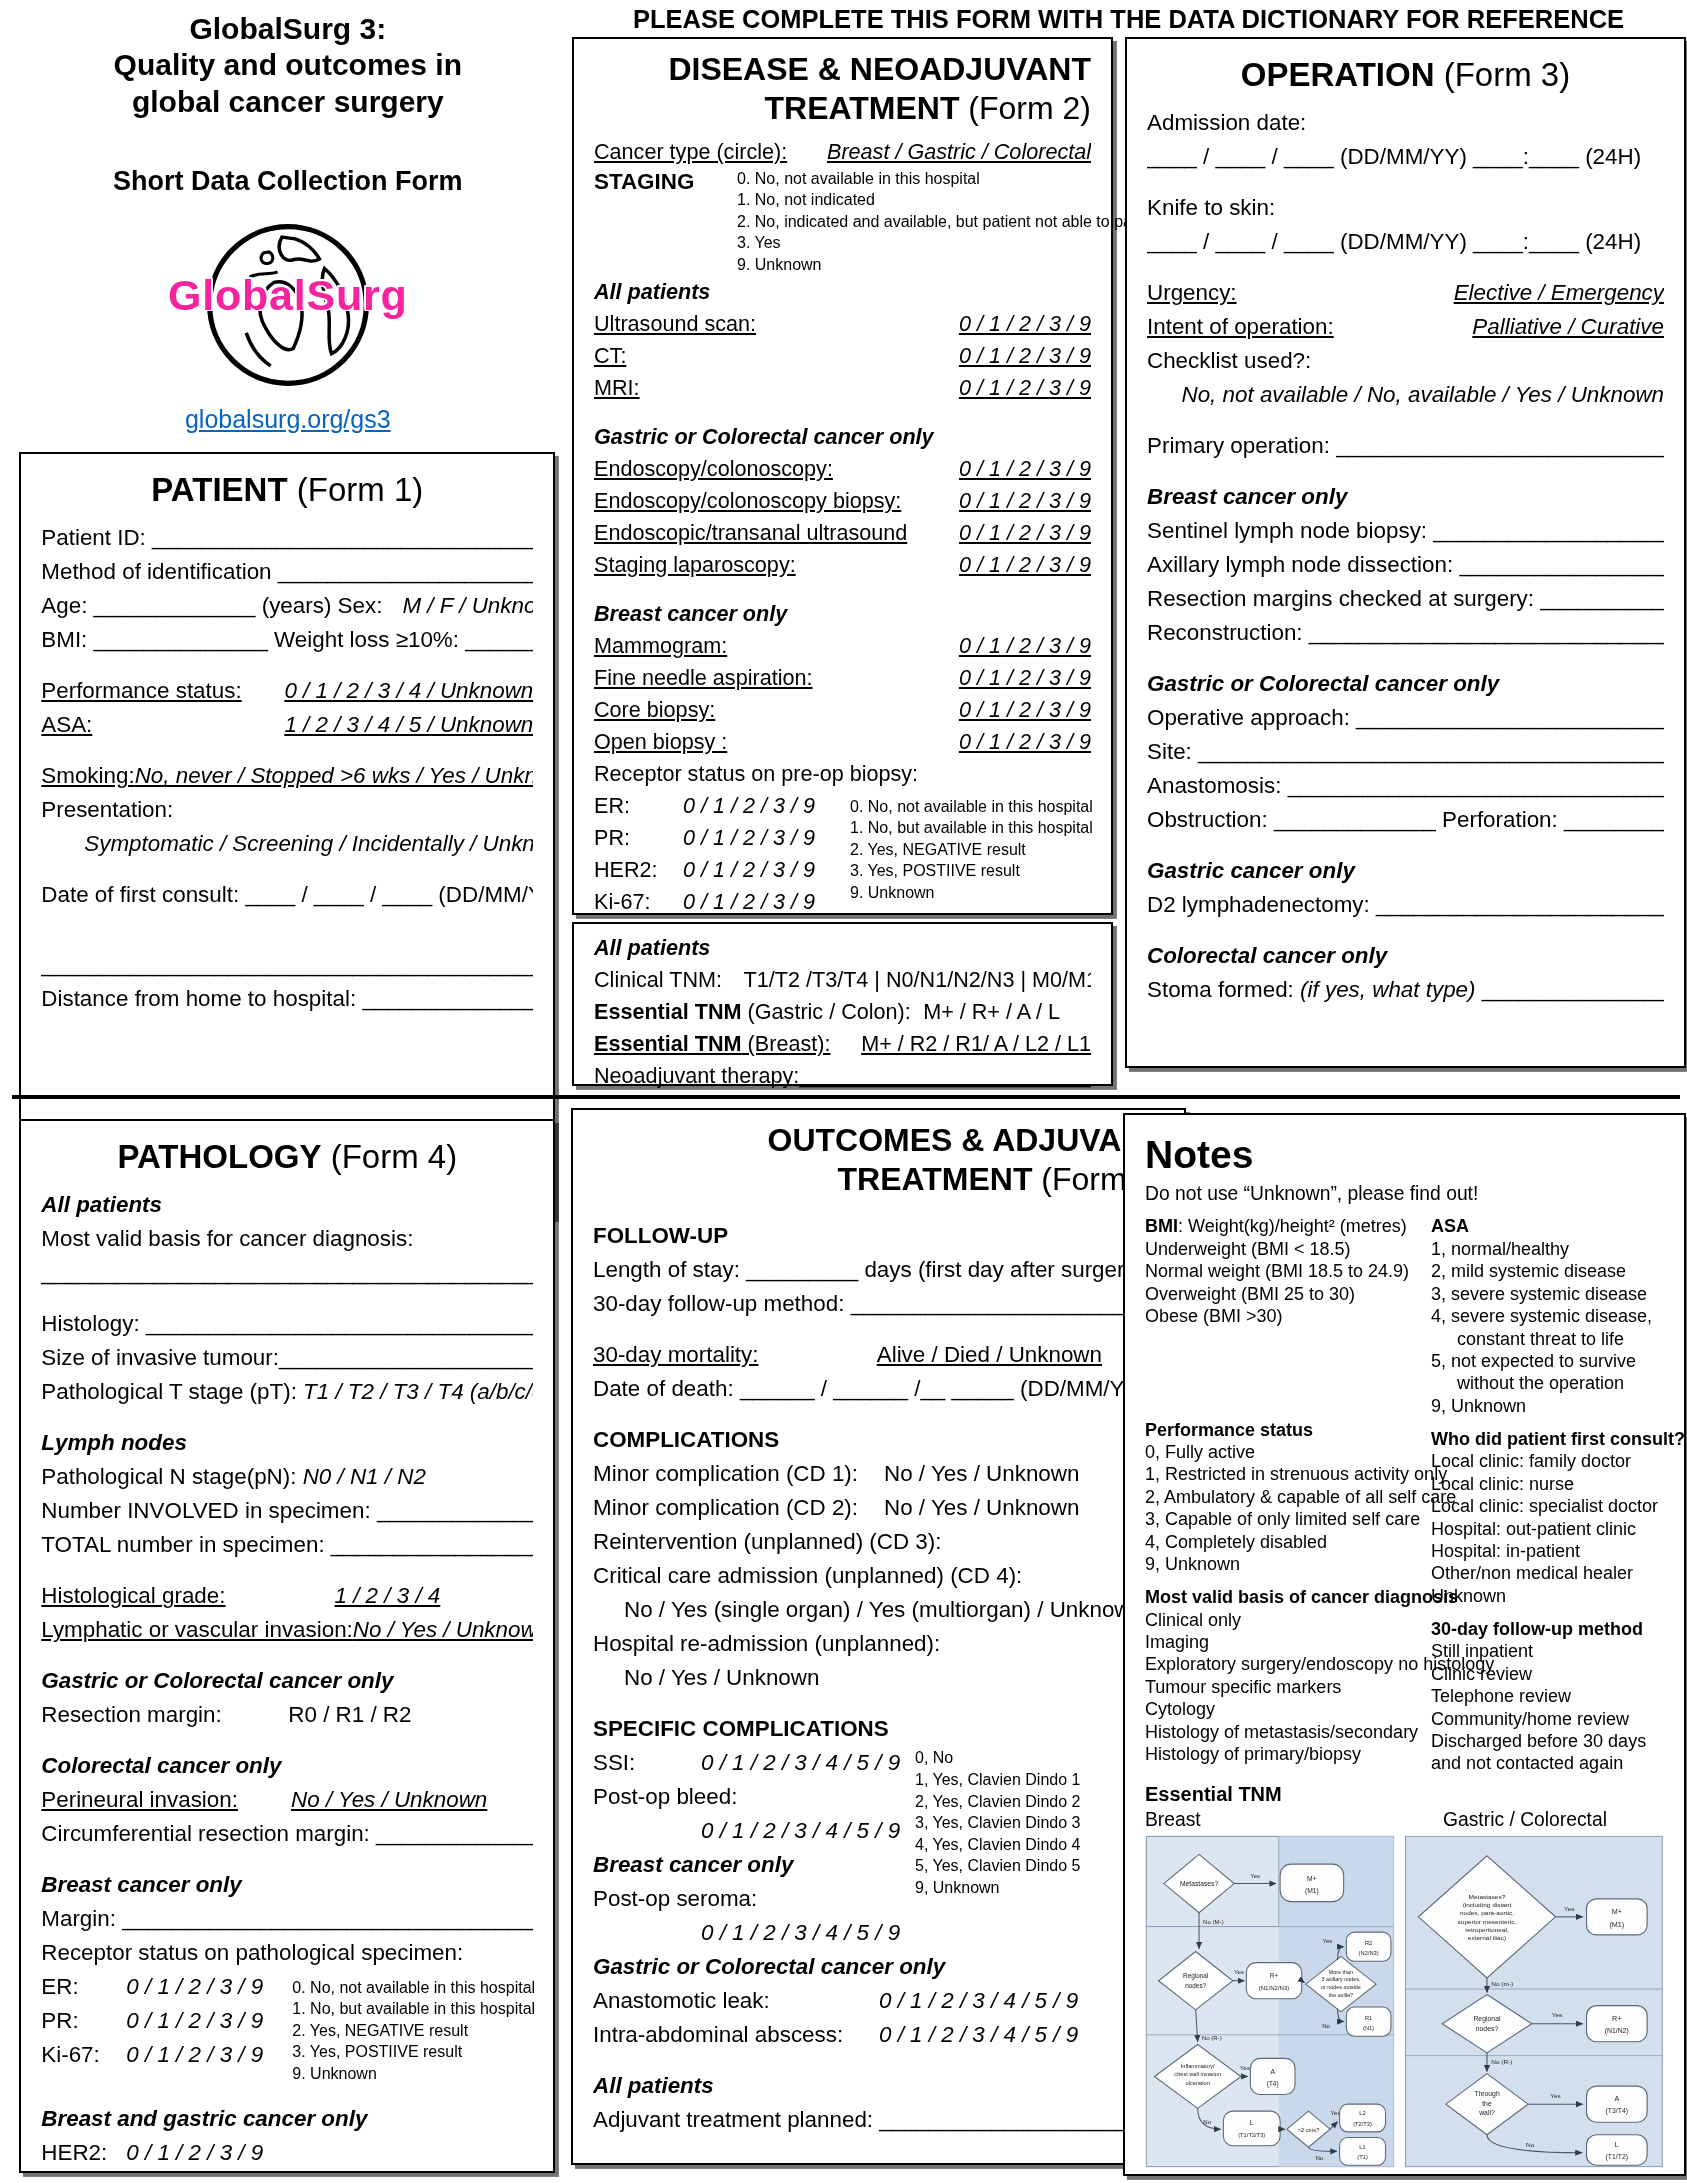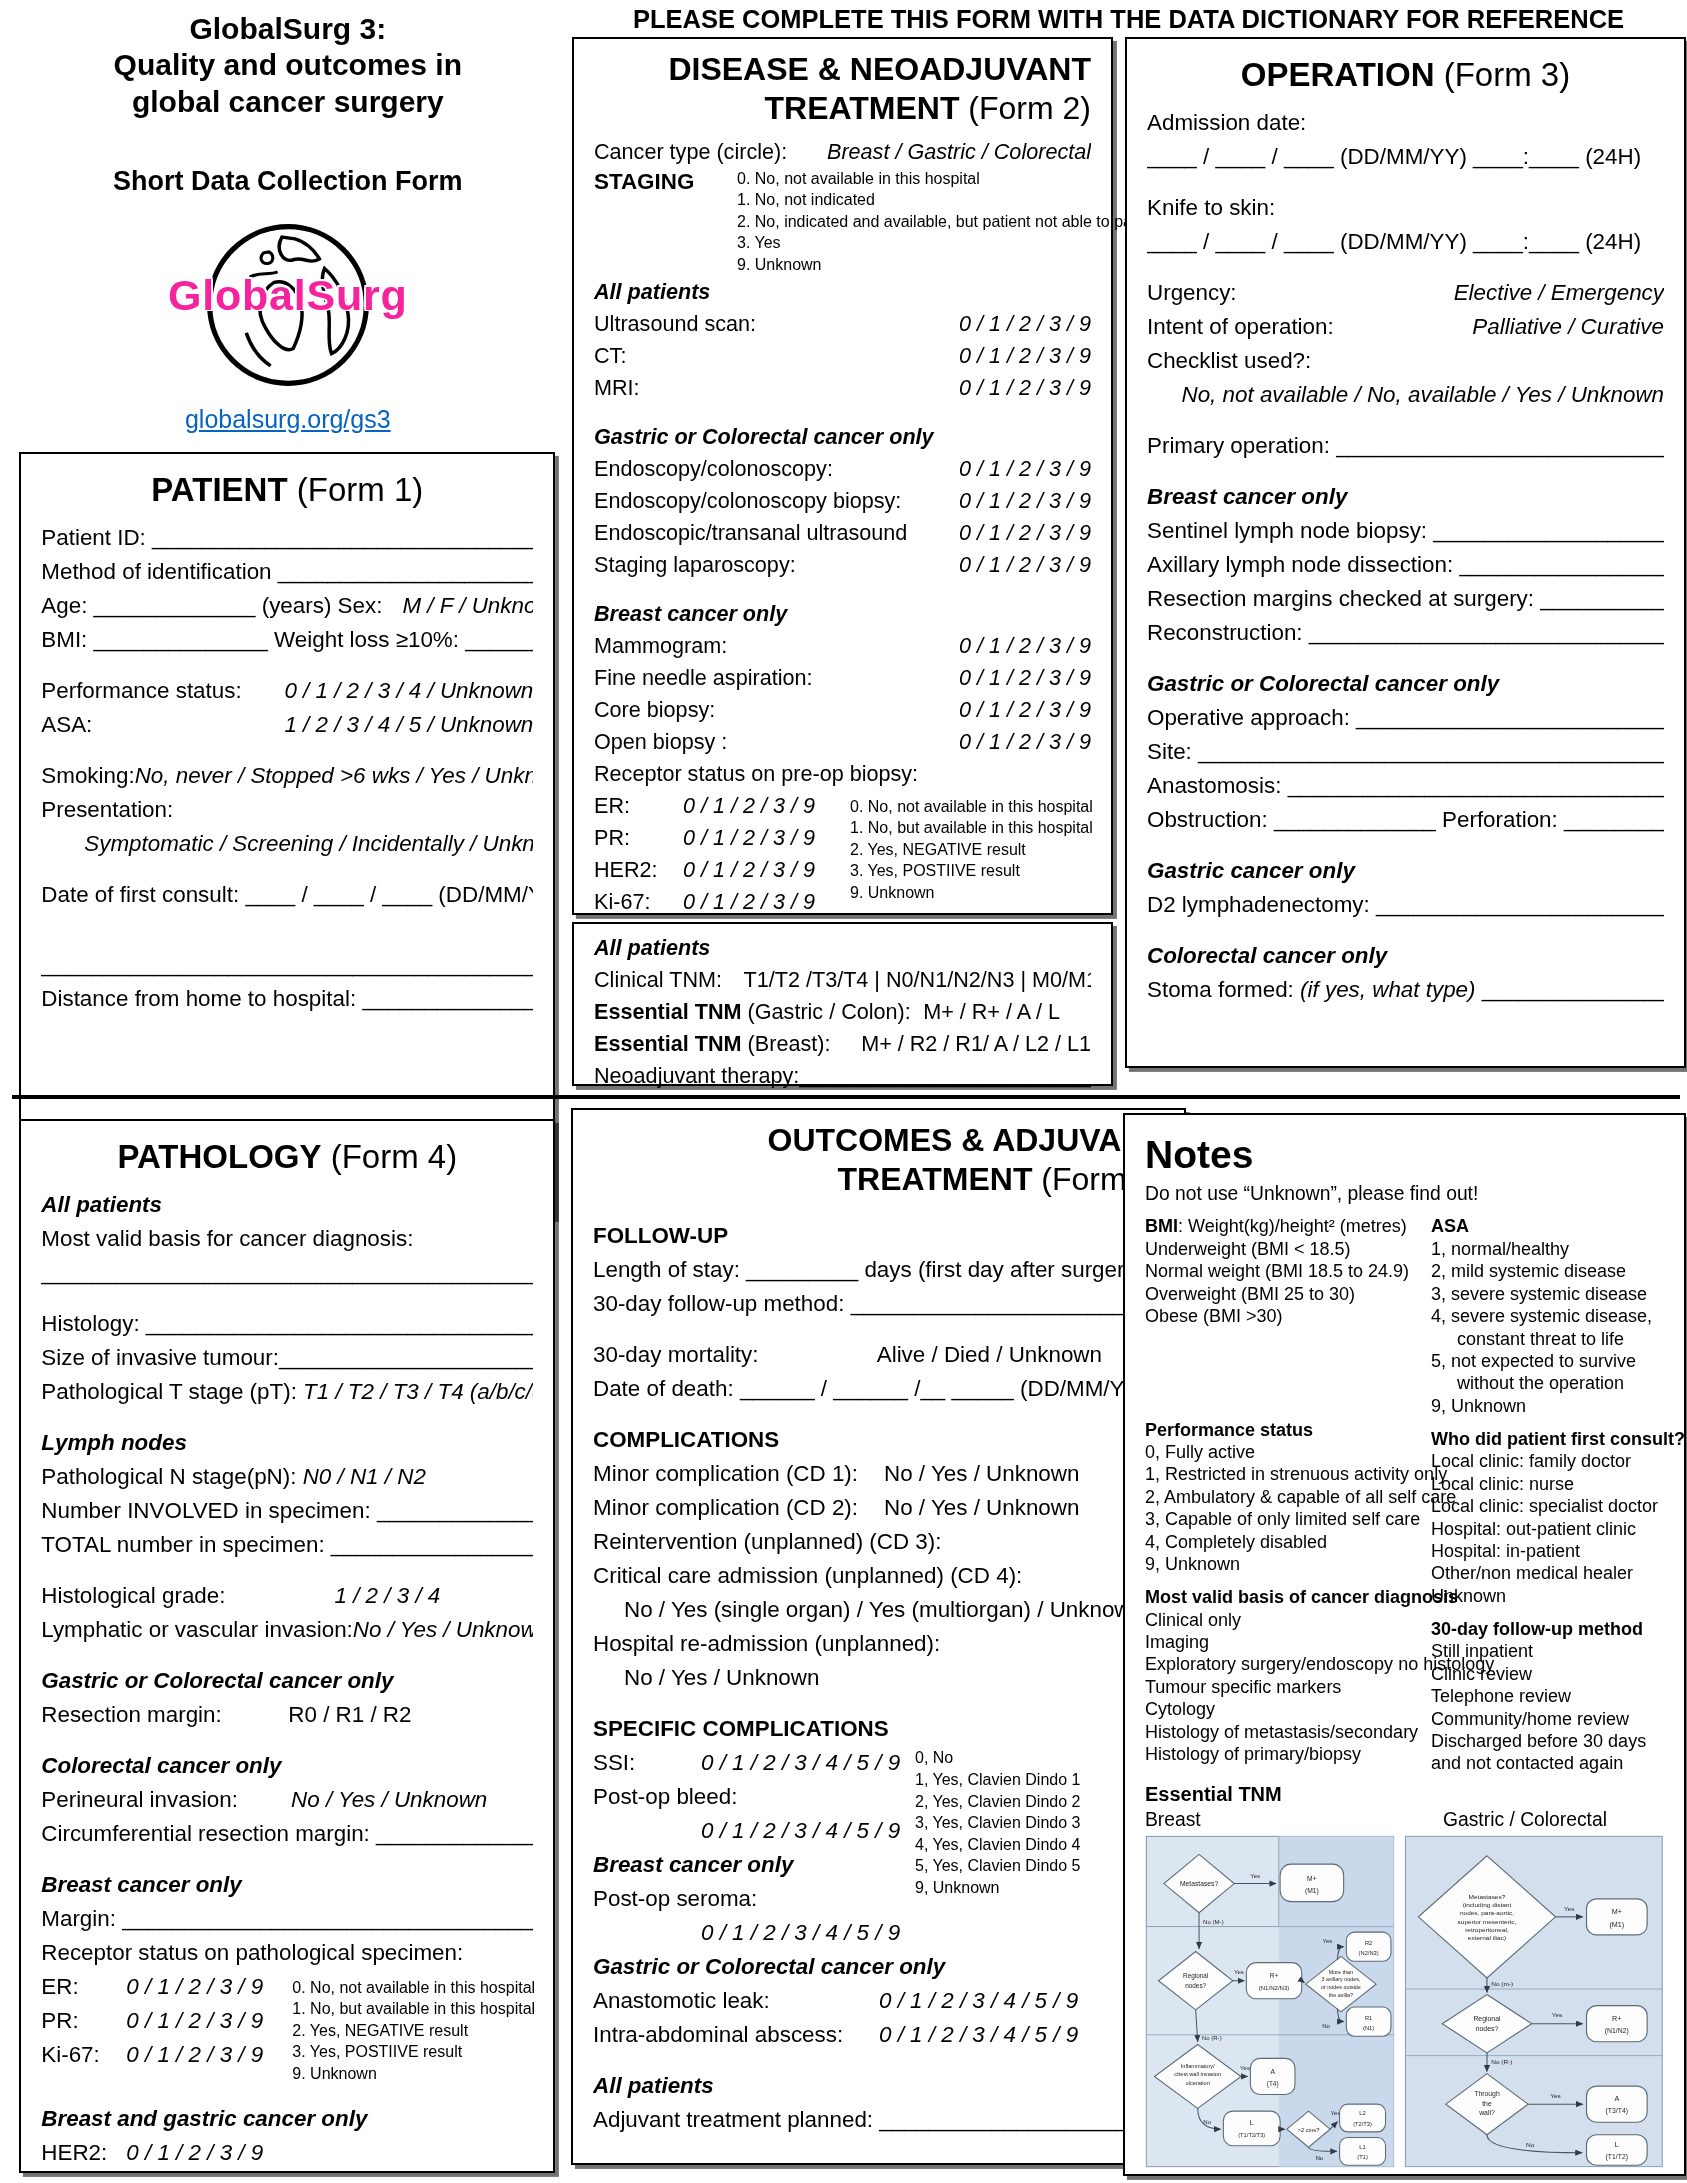--- a/index.html
+++ b/index.html
@@ -8,21 +8,21 @@
   .box{position:absolute;background:#fff;border:2.3px solid #000;
     box-shadow:3.9px 3.9px 0 rgba(0,0,0,.55);box-sizing:border-box;}
   .pad{padding:10.8px 20px 7.7px 20px;}
   .ttl{text-align:center;font-size:33px;line-height:1.25;margin:4.6px 0 10.8px 0;white-space:nowrap;}
   .ttl2{text-align:right;font-size:32px;line-height:1.22;white-space:nowrap;}
   .b{font-weight:bold;}
   .i{font-style:italic;}
   .bi{font-weight:bold;font-style:italic;}
   .ln{font-size:22.4px;line-height:34px;white-space:nowrap;overflow:hidden;}
   .ln2{font-size:21.6px;line-height:32px;white-space:nowrap;overflow:hidden;}
-  .sp{display:flex;justify-content:space-between;}
+  .sp{display:flex;justify-content:space-between;text-decoration:underline;}
   .sp > span:last-child{flex-shrink:0;}
   .sm{font-size:16px;line-height:21.6px;white-space:nowrap;}
   .gap{height:17px;}
   .gap-s{height:10.8px;}
   .ind{padding-left:43px;}
   .flexrow{display:flex;}
   .lblw{display:inline-block;}
   
   #masthead{position:absolute;left:19.3px;top:10.8px;width:537px;text-align:center;}
   #masthead .t{font-size:30px;font-weight:bold;line-height:1.22;}

